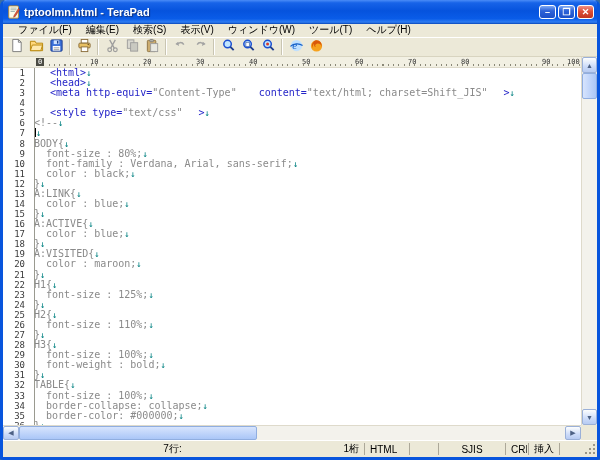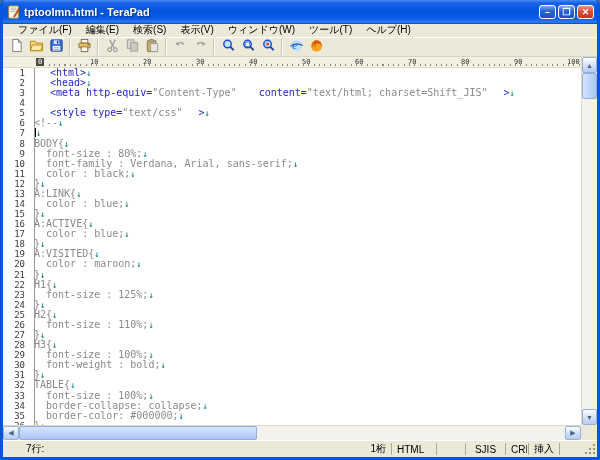--- a/index.html
+++ b/index.html
@@ -73,21 +73,21 @@
   .hthumb{ flex:0 0 238px; background:linear-gradient(180deg,#d7e4fd,#aac6f7);
            border:1px solid #90aee0; border-radius:2px; }
   .htrack{ flex:1 1 auto; }
   .corner{ flex:0 0 16px; background:#ece9d8; }
 
   
   .statusbar{ flex:0 0 17px; height:17px; display:flex; align-items:center;
               background:#ece9d8; border-top:1px solid #fff; font-size:10px; color:#000; }
   .sb-cell{ padding:0 4px; white-space:nowrap; overflow:hidden; }
   .sb-sep{ width:1px; height:12px; background:#aca899; margin:0 1px; }
-  .sb-spacer{ flex:1 1 auto; text-align:left;margin-left:19px; }
+  .sb-spacer{ flex:1 1 auto; text-align:center;margin-left:19px; }
   .grip{ width:14px; height:14px; margin-left:2px;
     background:
       radial-gradient(circle at 11px 11px,#9a9788 1px,transparent 1.3px),
       radial-gradient(circle at 11px 7px,#9a9788 1px,transparent 1.3px),
       radial-gradient(circle at 7px 11px,#9a9788 1px,transparent 1.3px),
       radial-gradient(circle at 11px 3px,#9a9788 1px,transparent 1.3px),
       radial-gradient(circle at 3px 11px,#9a9788 1px,transparent 1.3px),
       radial-gradient(circle at 7px 7px,#9a9788 1px,transparent 1.3px); }
 </style>
 </head>
@@ -232,21 +232,21 @@
           <div class="ticks"></div>
           <span class="rnum cursor-mark" style="left: 33px;">0</span>
           <span class="rnum" style="left: 87px;">10</span>
           <span class="rnum" style="left: 140px;">20</span>
           <span class="rnum" style="left: 193px;">30</span>
           <span class="rnum" style="left: 246px;">40</span>
           <span class="rnum" style="left: 299px;">50</span>
           <span class="rnum" style="left: 352px;">60</span>
           <span class="rnum" style="left: 405px;">70</span>
           <span class="rnum" style="left: 458px;">80</span>
-          <span class="rnum" style="left: 511px; text-align: right;">90</span>
+          <span class="rnum" style="left: 539px; text-align: right;">90</span>
           <span class="rnum" style="left: 564px;">100</span>
         </div>
       <div class="code">
         <div class="gutter-line"></div>
       <div class="line"><span class="ln">1</span><span class="lc"><span class="tag">&lt;html&gt;</span><span class="eol">↓</span></span></div>
           <div class="line"><span class="ln">2</span><span class="lc"><span class="tag">&lt;head&gt;</span><span class="eol">↓</span></span></div>
           <div class="line"><span class="ln">3</span><span class="lc"><span class="tag">&lt;meta http-equiv=</span><span class="str">"Content-Type"</span><span class="tag"> content=</span><span class="str">"text/html; charset=Shift_JIS"</span><span class="tag">&gt;</span><span class="eol">↓</span></span></div>
           <div class="line"><span class="ln">4</span></div>
           <div class="line"><span class="ln">5</span><span class="lc"><span class="tag">&lt;style type=</span><span class="str">"text/css"</span><span class="tag">&gt;</span><span class="eol">↓</span></span></div>
           <div class="line"><span class="ln">6</span><span class="lc"><span class="cmt">&lt;!--</span><span class="eol">↓</span></span></div>
@@ -301,21 +301,21 @@
   </div>
 
   <div class="statusbar">
     <span class="sb-cell sb-spacer">7行:</span>
     <span class="sb-cell" style="width:40px;text-align:right">1桁</span>
     <span class="sb-sep"></span>
     <span class="sb-cell" style="width:42px">HTML</span>
     <span class="sb-sep"></span>
     <span class="sb-cell" style="width:26px"></span>
     <span class="sb-sep"></span>
-    <span class="sb-cell" style="width:37px;text-align:center">SJIS</span>
+    <span class="sb-cell" style="width:64px;text-align:center">SJIS</span>
     <span class="sb-sep"></span>
     <span class="sb-cell" style="width:20px;text-align:center">CRLF</span>
     <span class="sb-sep"></span>
     <span class="sb-cell" style="width:28px;text-align:center">挿入</span>
     <span class="sb-sep"></span>
     <span class="sb-cell" style="width:20px"></span>
     <span class="grip"></span>
   </div>
 
 </div>

